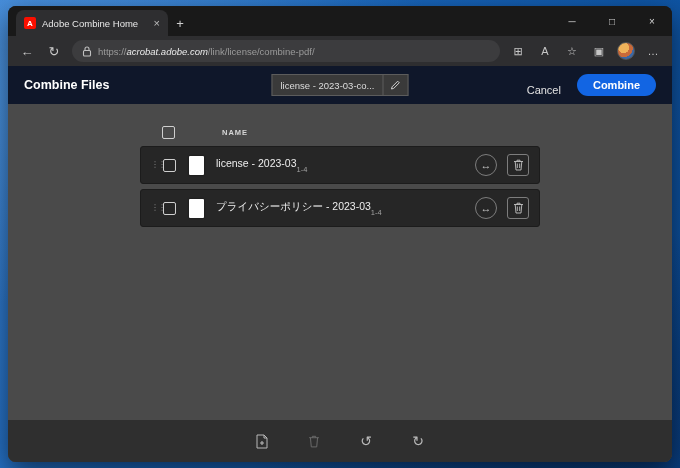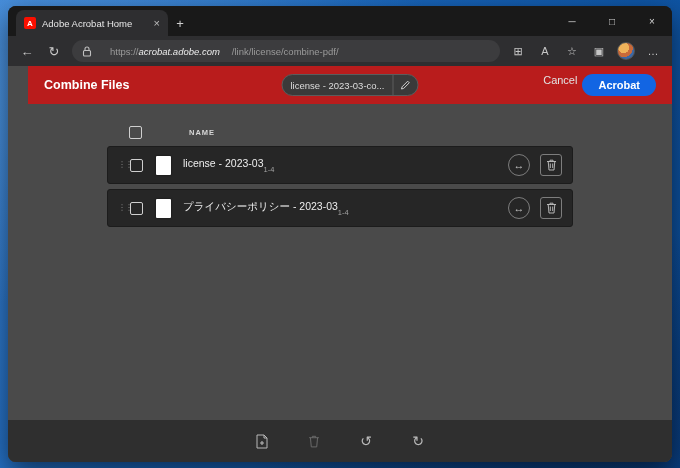--- a/index.html
+++ b/index.html
@@ -25,38 +25,38 @@
   .tab-close { font-size:11px; color:#bdbdbd; line-height:1; cursor:default; }
   .newtab { width:24px; height:24px; margin-bottom:1px; display:flex; align-items:center; justify-content:center; color:#cfcfcf; font-size:13px; }
   .tb-spacer { flex:1; }
   .win-controls { display:flex; align-self:flex-start; height:30px; }
   .win-btn { width:40px; height:30px; display:flex; align-items:center; justify-content:center; color:#d4d4d4; font-size:10px; }
   
   .toolbar { height:30px; background:#2e2e30; display:flex; align-items:center; padding:0 10px; gap:9px; flex:0 0 auto; }
   .nav-btn { color:#c9c9c9; font-size:13px; width:18px; text-align:center; }
   .addr { flex:1; height:22px; background:#3c3c3e; border-radius:11px; display:flex; align-items:center; padding:0 10px; gap:6px; min-width:0; }
   .addr .url { font-size:9.5px; white-space:nowrap; overflow:hidden; text-overflow:ellipsis; }
-  .url .dim { color:#9b9b9b;margin-left:12px; }
+  .url .dim { color:#9b9b9b; }
   .url .strong { color:#eaeaea;font-style:italic; }
   .tb-icon { color:#c6c6c6; font-size:11px; width:18px; text-align:center; }
   .avatar { width:18px; height:18px; border-radius:50%; background:radial-gradient(circle at 35% 30%, #f0b35a 0 35%, #c96a3a 36% 60%, #3a68a8 61% 100%); border:1px solid #555; }
   
   .page { flex:1; display:flex; flex-direction:column; background:#4a4a4a; min-height:0; }
-  .page-header { height:38px; background:#b91c1c; display:flex; align-items:center; padding:0 16px; position:relative; flex:0 0 auto;margin-left:20px; }
+  .page-header { height:38px; background:#0f172a; display:flex; align-items:center; padding:0 16px; position:relative; flex:0 0 auto; }
   .page-title { font-size:12.5px; font-weight:bold; color:#ffffff; }
-  .filename-pill { position:absolute; left:50%; transform:translateX(-50%); height:22px; background:#3a3a3a; border:1px solid #5c5c5c; border-radius:11px; display:flex; align-items:center; }
+  .filename-pill { position:absolute; left:50%; transform:translateX(-50%); height:22px; background:#3a3a3a; border:1px solid #5c5c5c; border-radius:0; display:flex; align-items:center; }
   .filename-text { font-size:9.5px; color:#dddddd; padding:0 8px; max-width:110px; white-space:nowrap; overflow:hidden; }
   .pill-div { width:1px; height:100%; background:#5c5c5c; }
   .edit-btn { width:24px; height:100%; display:flex; align-items:center; justify-content:center; }
-  .header-actions { margin-left:auto; display:flex; align-items:flex-start; gap:5px; }
+  .header-actions { margin-left:auto; display:flex; align-items:flex-end; gap:16px; }
   .cancel-btn { font-size:11px; color:#e2e2e2; }
   .combine-btn { background:#1265e3; color:#fff; font-size:11px; font-weight:bold; padding:5px 16px; border-radius:14px; border:none; }
   
   .content { flex:1; padding-top:14px; min-height:0; }
-  .ftable { width:466px; margin:0 auto; }
+  .ftable { width:400px; margin:0 auto; }
   .t-head { height:28px; display:flex; align-items:center; padding-left:22px; }
   .cbx { width:13px; height:13px; border:1.5px solid #cfcfcf; border-radius:2px; background:transparent; flex:0 0 auto; }
   .name-hdr { margin-left:47px; font-size:7.5px; font-weight:bold; letter-spacing:1px; color:#d6d6d6; }
   .frow { height:38px; background:#262626; border:1px solid #1c1c1c; border-radius:3px; display:flex; align-items:center; padding:0 10px; margin-bottom:5px; }
   .handle { color:#8b8b8b; font-size:8px; letter-spacing:-1px; width:10px; line-height:1; }
   .frow .cbx { margin-left:2px; }
   .thumb { width:15px; height:19px; background:#ffffff; border-radius:1px; margin-left:13px; box-shadow:0 0 2px rgba(0,0,0,.6); }
   .row-text { margin-left:12px; display:flex; flex-direction:row; min-width:0; }
   .row-name { font-size:10.5px; color:#ededed; white-space:nowrap; }
   .row-pages { font-size:7.5px; color:#a2a2a2; margin-top:8px; }
@@ -71,21 +71,21 @@
 </style>
 </head>
 <body>
 
 <div class="desktop">
   <div class="window">
 
     <div class="titlebar">
       <div class="tab">
         <div class="favicon">A</div>
-        <div class="tab-title">Adobe Acrobat Home</div>
+        <div class="tab-title">Adobe Combine Home</div>
         <div class="tab-close">×</div>
       </div>
       <div class="newtab">+</div>
       <div class="tb-spacer"></div>
       <div class="win-controls">
         <div class="win-btn">─</div>
         <div class="win-btn">□</div>
         <div class="win-btn">×</div>
       </div>
     </div>
@@ -116,21 +116,21 @@
           <div class="filename-text">license - 2023-03-co...</div>
           <div class="pill-div"></div>
           <div class="edit-btn">
             <svg width="10" height="10" viewBox="0 0 10 10">
               <path d="M1 9 L1.6 6.8 L7.2 1.2 L8.8 2.8 L3.2 8.4 Z" fill="none" stroke="#cfcfcf" stroke-width="1"></path>
             </svg>
           </div>
         </div>
         <div class="header-actions">
           <div class="cancel-btn">Cancel</div>
-          <button class="combine-btn">Acrobat</button>
+          <button class="combine-btn">Combine</button>
         </div>
       </div>
 
       <div class="content">
         <div class="ftable">
           <div class="t-head">
             <div class="cbx"></div>
             <div class="name-hdr">NAME</div>
           </div>
 

